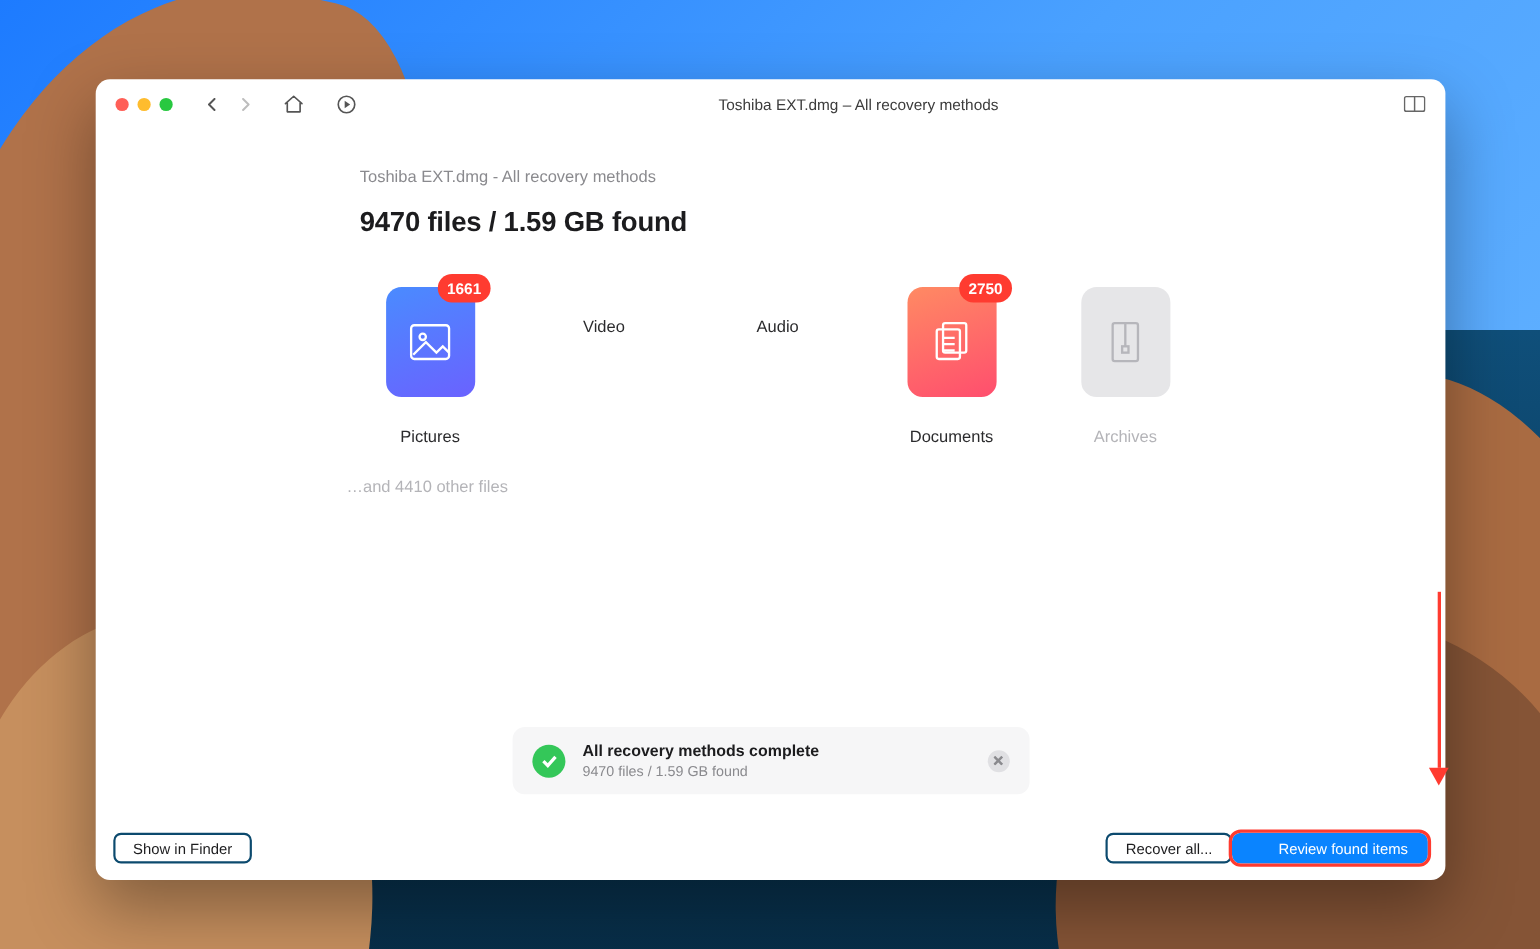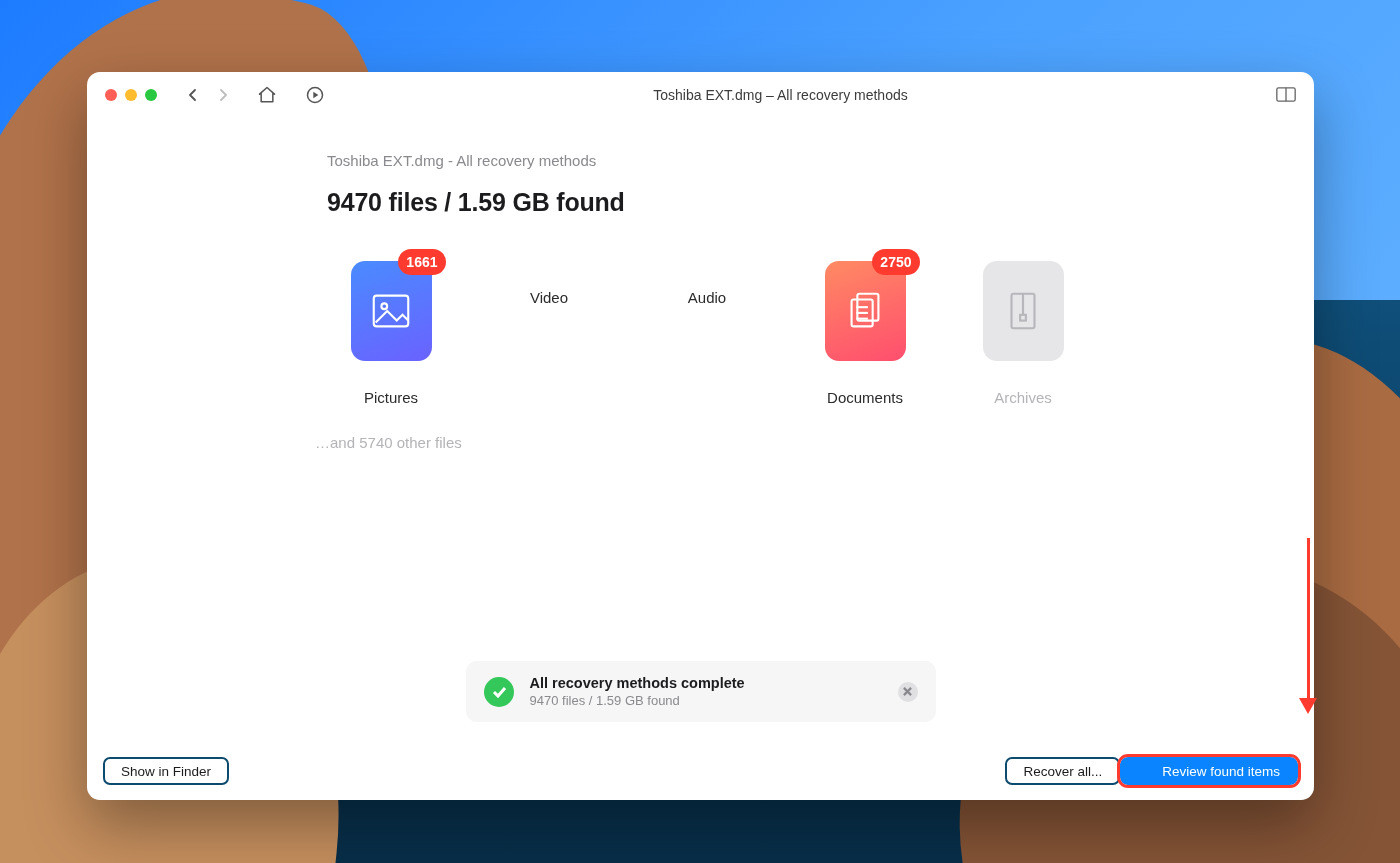--- a/index.html
+++ b/index.html
@@ -195,21 +195,21 @@
                 <rect x="12" y="6" width="24" height="36" rx="2"></rect>
                 <line x1="24" y1="6" x2="24" y2="28"></line>
                 <rect x="21" y="28" width="6" height="6"></rect>
               </svg>
           </div>
           <div class="card-label">Archives</div>
         </div>
 
       </div>
 
-      <div class="other-files">…and 5740 other files</div>
+      <div class="other-files">…and 4410 other files</div>
     </div>
 
     <div class="status">
       <div class="check-circle">
         <svg viewBox="0 0 16 16">
             <path d="M3 8 L7 12 L14 4"></path>
           </svg>
       </div>
       <div class="status-text">
         <div class="line1">All recovery methods complete</div>

